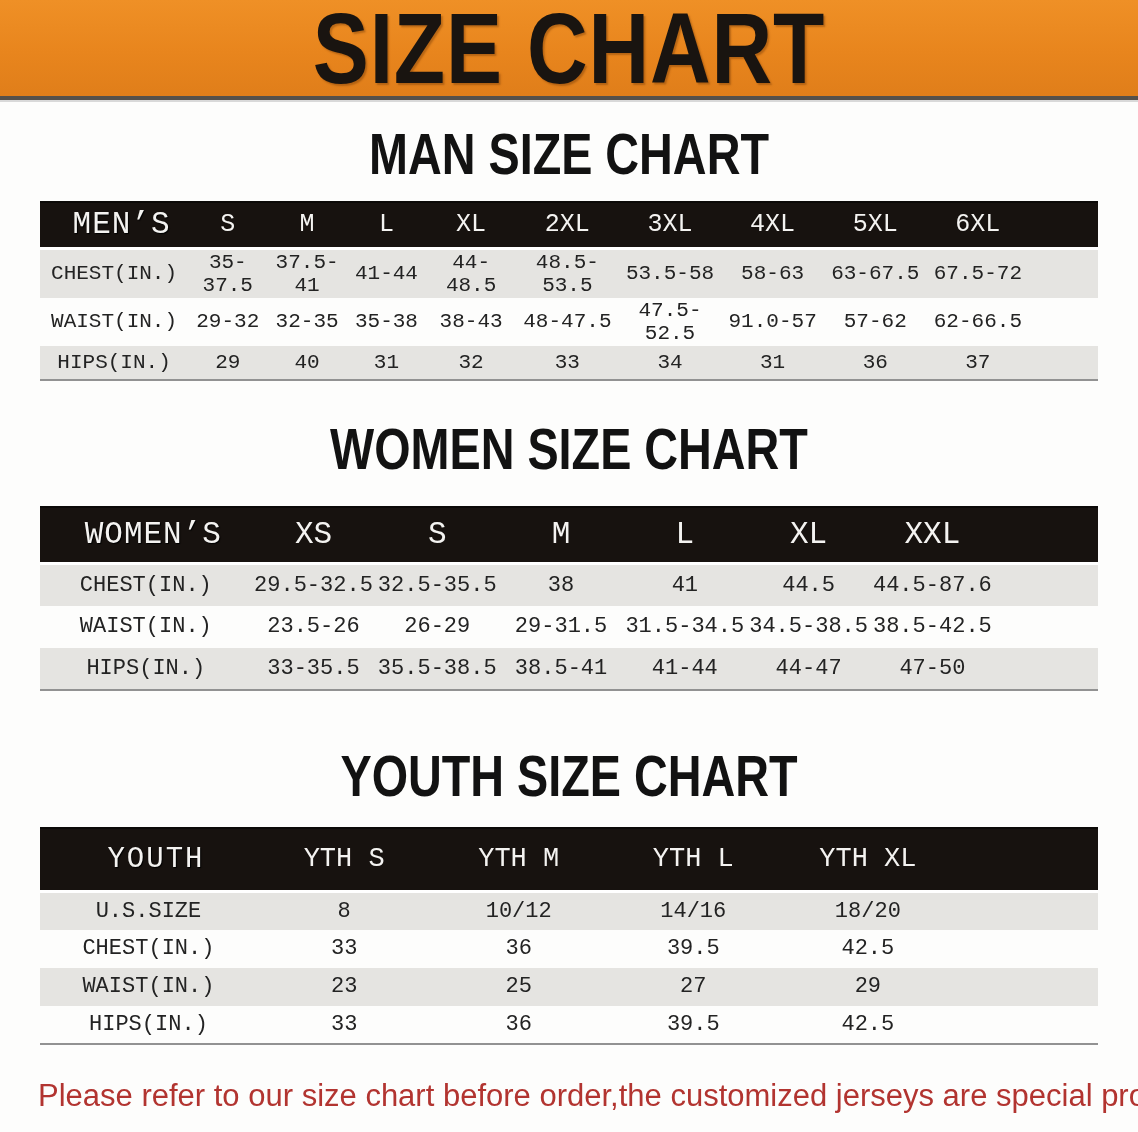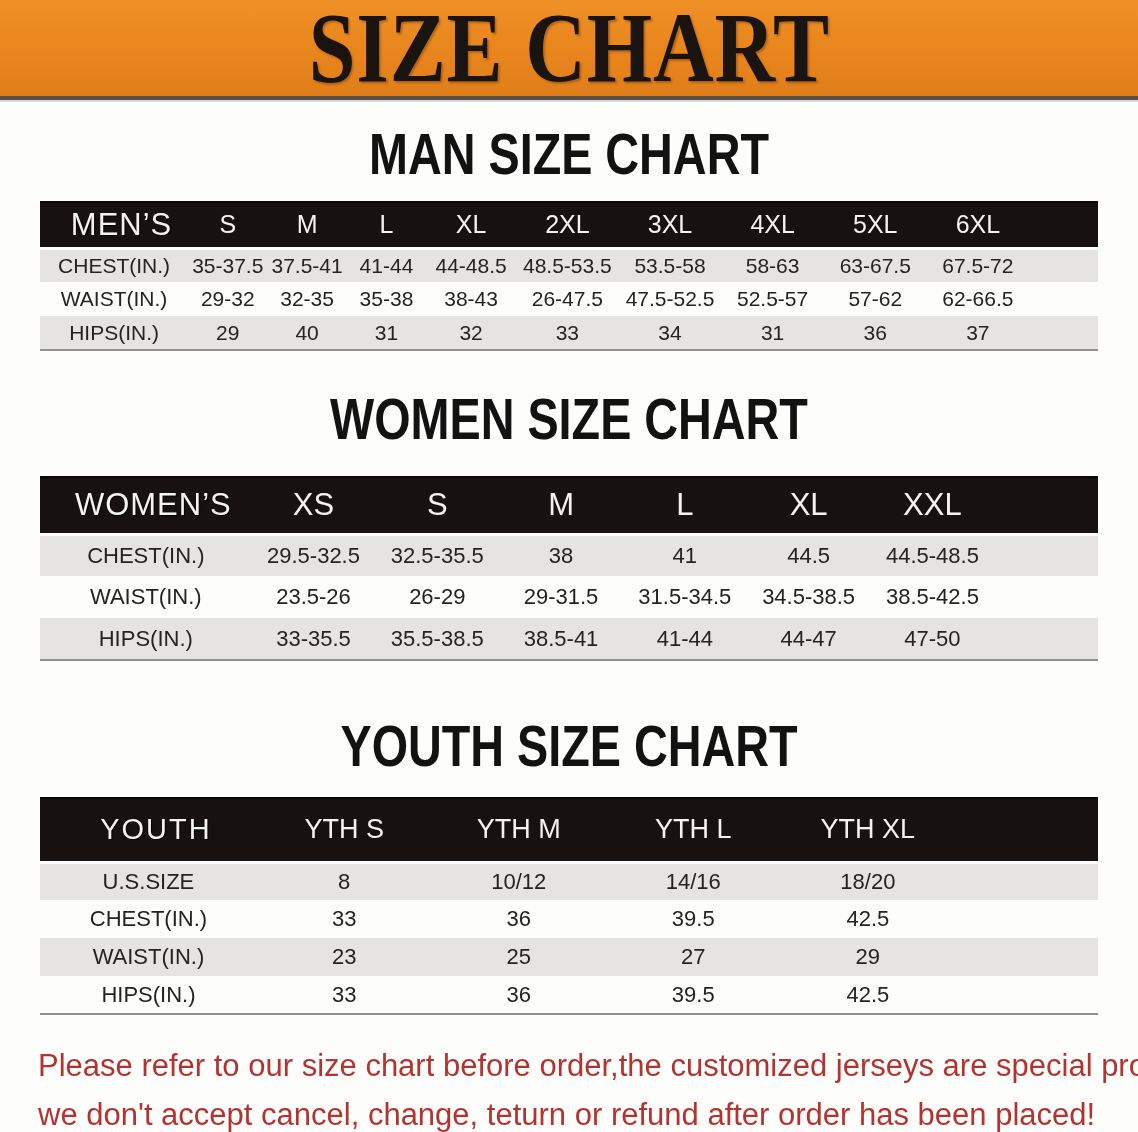--- a/index.html
+++ b/index.html
@@ -18,21 +18,20 @@
 
   
   .banner {
     height: 96px;
     background: linear-gradient(180deg, #ef9026 0%, #e8851d 55%, #e07e1a 100%);
     border-bottom: 4px solid #55504a;
     box-shadow: 0 2px 0 #d9d9d9;
     display: flex;
     align-items: center;
     justify-content: center;
-    font-family: Liberation Serif, serif;
   }
   .banner-title {
     margin: 0;
     font-size: 100px;
     font-weight: bold;
     line-height: 96px;
     color: #191410;
     transform: scaleX(0.84);
     letter-spacing: 1px;
     white-space: nowrap;
@@ -54,20 +53,21 @@
   .heading-women { margin-top: 40px; }
   .heading-youth { margin-top: 57px; }
 
   
   .size-table {
     width: 1058px;
     margin: 16px 0 0 40px;
     border-collapse: collapse;
     table-layout: fixed;
     border-bottom: 2px solid #929292;
+    font-family: Liberation Mono, monospace;
   }
   .tbl-men   { margin-top: 18px; }
   .tbl-women { margin-top: 28px; }
   .tbl-youth { margin-top: 22px; }
 
   .size-table thead th {
     background: #17120f;
     color: #f4f3f1;
     border-bottom: 3px solid #ffffff;
     border-top: 2px solid #0c0a08;
@@ -176,23 +176,23 @@
           <td>63-67.5</td>
           <td>67.5-72</td>
           <td></td>
         </tr>
         <tr class="row-white">
           <td class="row-label">WAIST(IN.)</td>
           <td>29-32</td>
           <td>32-35</td>
           <td>35-38</td>
           <td>38-43</td>
-          <td>26-47.5</td>
+          <td>48-47.5</td>
           <td>47.5-52.5</td>
-          <td>52.5-57</td>
+          <td>91.0-57</td>
           <td>57-62</td>
           <td>62-66.5</td>
           <td></td>
         </tr>
         <tr class="row-gray">
           <td class="row-label">HIPS(IN.)</td>
           <td>29</td>
           <td>40</td>
           <td>31</td>
           <td>32</td>
@@ -234,21 +234,21 @@
         </tr>
       </thead>
       <tbody>
         <tr class="row-gray">
           <td class="row-label">CHEST(IN.)</td>
           <td>29.5-32.5</td>
           <td>32.5-35.5</td>
           <td>38</td>
           <td>41</td>
           <td>44.5</td>
-          <td>44.5-48.5</td>
+          <td>44.5-87.6</td>
           <td></td>
         </tr>
         <tr class="row-white">
           <td class="row-label">WAIST(IN.)</td>
           <td>23.5-26</td>
           <td>26-29</td>
           <td>29-31.5</td>
           <td>31.5-34.5</td>
           <td>34.5-38.5</td>
           <td>38.5-42.5</td>

